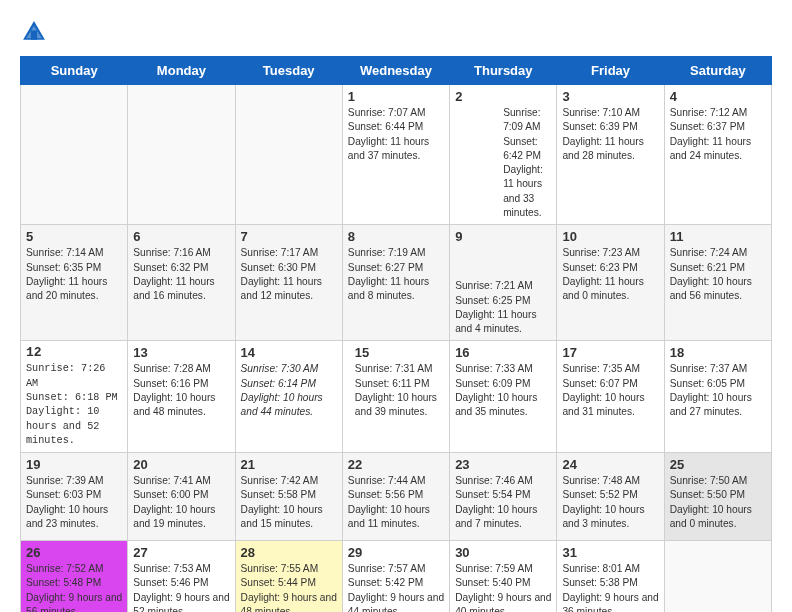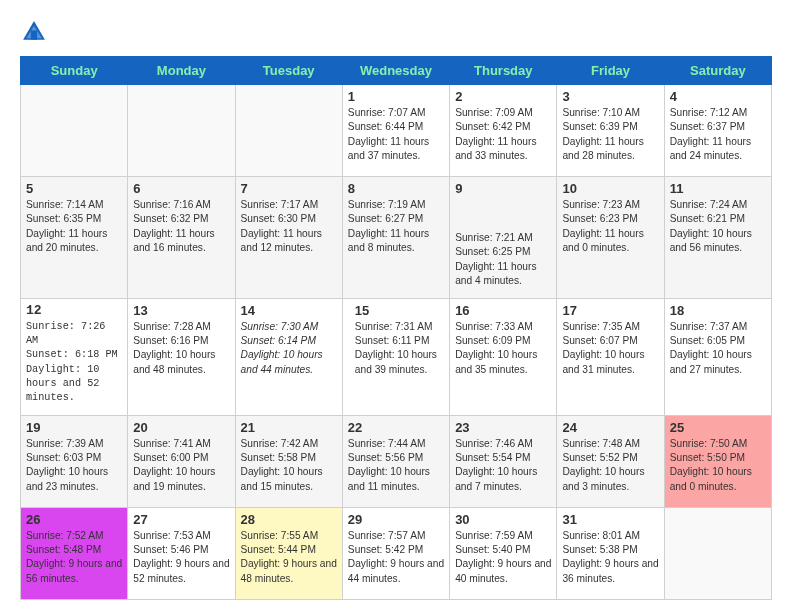--- a/index.html
+++ b/index.html
@@ -54,21 +54,21 @@
     }
     .calendar {
       flex: 1;
       border: 1px solid #ccc;
       border-collapse: collapse;
       width: 100%;
       table-layout: fixed;
     }
     .calendar th {
       background-color: #1565c0;
-      color: #86efac;
+      color: #ffffff;
       text-align: center;
       font-size: 13px;
       font-weight: bold;
       padding: 6px 0;
       border: 1px solid #1565c0;
       margin-top: 23px;
     }
     .calendar td {
       vertical-align: top;
       border: 1px solid #d0d0d0;
@@ -139,21 +139,21 @@
           <td class="empty-cell" style="background-color: rgb(250, 250, 250);"></td>
           <td class="empty-cell" style="background-color: rgb(250, 250, 250);"></td>
           <td style="background-color: rgb(255, 255, 255);">
             <span class="day-num">1</span>
             <div class="cell-text" style="white-space: pre-line;">Sunrise: 7:07 AM
 Sunset: 6:44 PM
 Daylight: 11 hours and 37 minutes.</div>
           </td>
           <td style="background-color: rgb(255, 255, 255);">
             <span class="day-num">2</span>
-            <div class="cell-text" style="white-space: pre-line;">Sunrise: 7:09 AM
+            <div class="cell-text" style="white-space: pre-line; margin-left: 48px;">Sunrise: 7:09 AM
 Sunset: 6:42 PM
 Daylight: 11 hours and 33 minutes.</div>
           </td>
           <td style="background-color: rgb(255, 255, 255);">
             <span class="day-num">3</span>
             <div class="cell-text" style="white-space: pre-line;">Sunrise: 7:10 AM
 Sunset: 6:39 PM
 Daylight: 11 hours and 28 minutes.</div>
           </td>
           <td style="background-color: rgb(255, 255, 255);">
@@ -281,21 +281,21 @@
             <div class="cell-text" style="white-space: pre-line;">Sunrise: 7:46 AM
 Sunset: 5:54 PM
 Daylight: 10 hours and 7 minutes.</div>
           </td>
           <td style="background-color: rgb(245, 245, 245);">
             <span class="day-num">24</span>
             <div class="cell-text" style="white-space: pre-line;">Sunrise: 7:48 AM
 Sunset: 5:52 PM
 Daylight: 10 hours and 3 minutes.</div>
           </td>
-          <td style="background-color: #fca5a5; margin-left: 48px;">
+          <td style="background-color: #e5e5e5; margin-left: 48px;">
             <span class="day-num">25</span>
             <div class="cell-text" style="white-space: pre-line;">Sunrise: 7:50 AM
 Sunset: 5:50 PM
 Daylight: 10 hours and 0 minutes.</div>
           </td>
         </tr>
         <tr>
           <td style="background-color: #d946ef;">
             <span class="day-num">26</span>
             <div class="cell-text" style="white-space: pre-line;">Sunrise: 7:52 AM

